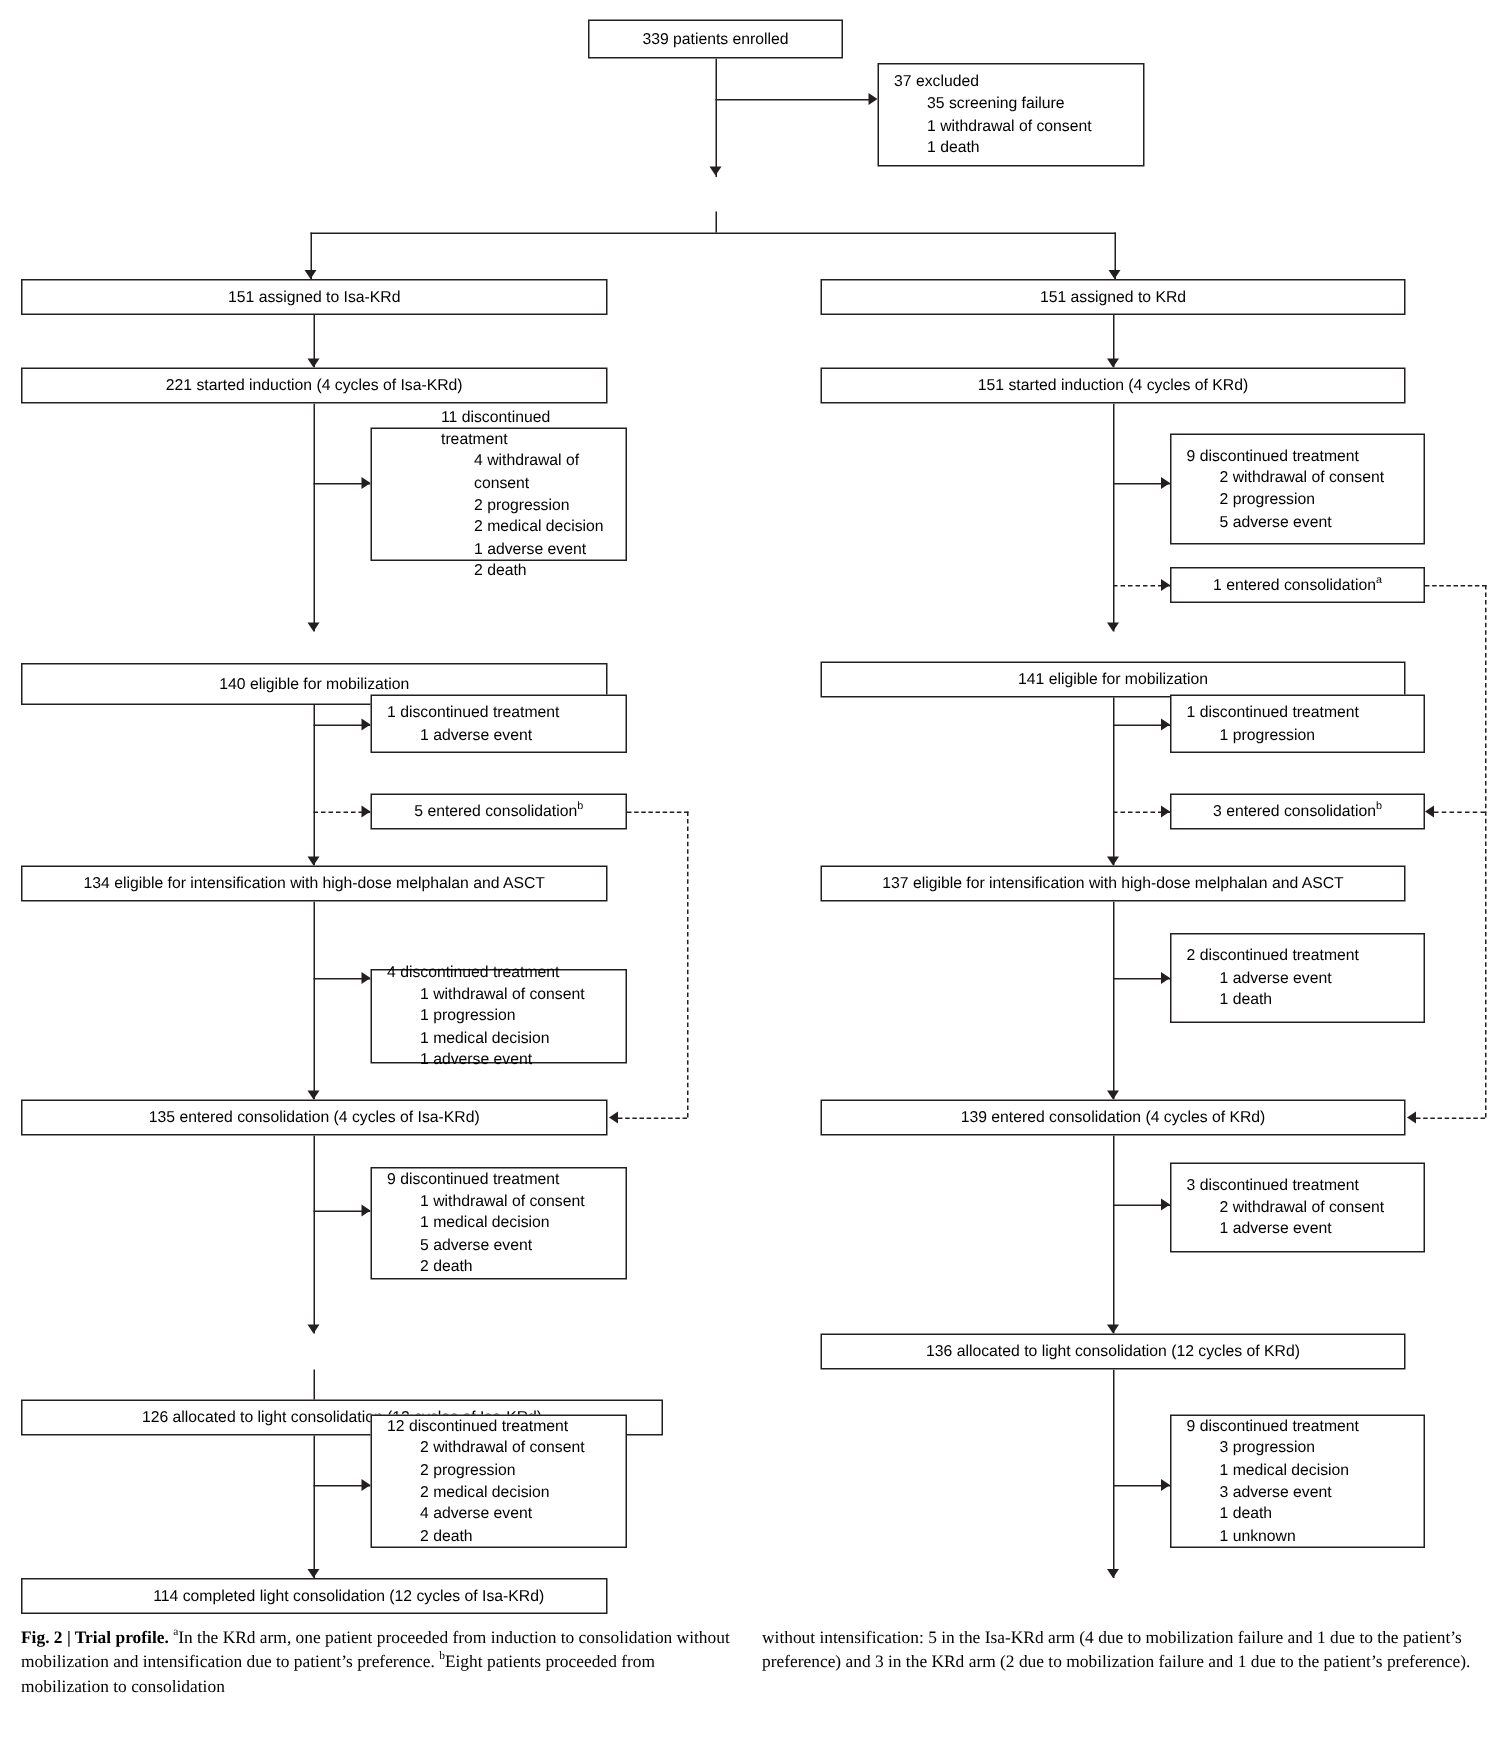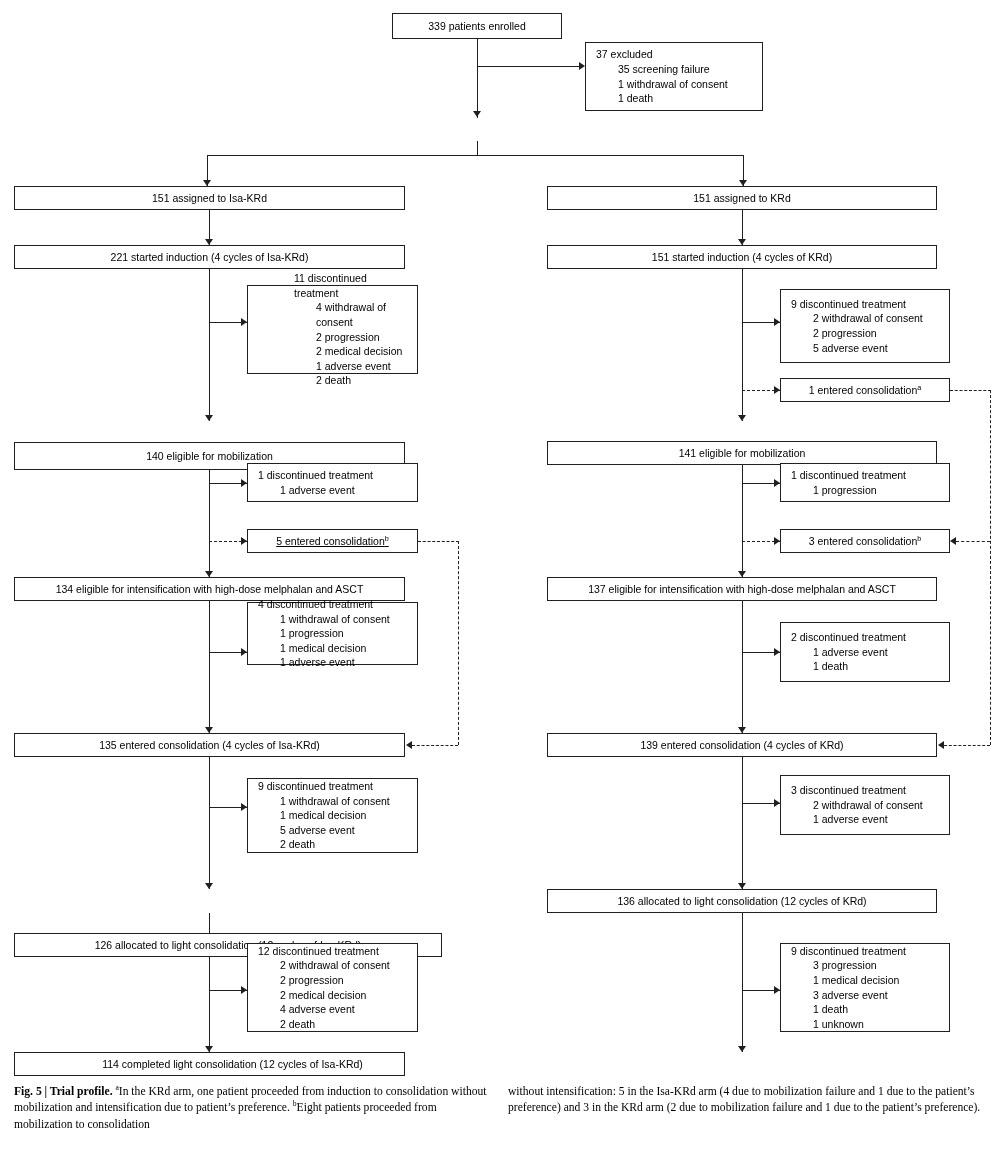--- a/index.html
+++ b/index.html
@@ -137,40 +137,40 @@
   <div class="box left" style="left:247px;top:463px;width:171px;height:39px;">
     <span class="inner">
       <span>1 discontinued treatment</span>
       <span class="sub">1 adverse event</span>
     </span>
   </div>
 
   <div class="hdash" style="left:209px;top:541px;width:38px;"></div>
   <div class="arrowright" style="left:241px;top:537px;"></div>
 
-  <div class="box center" style="left:247px;top:529px;width:171px;height:24px;text-decoration:underline;">
+  <div class="box center" style="left:247px;top:529px;width:171px;height:24px;">
     <span class="inner"><span>5 entered consolidation</span><span class="sup">b</span></span>
   </div>
 
   <div class="hdash" style="left:418px;top:541px;width:41px;"></div>
   <div class="vdash" style="left:458px;top:541px;height:204px;"></div>
   <div class="hdash" style="left:412px;top:745px;width:46px;"></div>
   <div class="arrowleft" style="left:406px;top:741px;"></div>
 
   <div class="box center" style="left:14px;top:577px;width:391px;height:24px;">
     <span class="inner">134 eligible for intensification with high-dose melphalan and ASCT</span>
   </div>
 
   <div class="vline" style="left:209px;top:601px;height:132px;"></div>
   <div class="arrowdown" style="left:205px;top:727px;"></div>
 
   <div class="hline" style="left:209px;top:652px;width:38px;"></div>
   <div class="arrowright" style="left:241px;top:648px;"></div>
 
-  <div class="box left" style="left:247px;top:602px;width:171px;height:63px;">
+  <div class="box left" style="left:247px;top:646px;width:171px;height:63px;">
     <span class="inner">
       <span>4 discontinued treatment</span>
       <span class="sub">1 withdrawal of consent</span>
       <span class="sub">1 progression</span>
       <span class="sub">1 medical decision</span>
       <span class="sub">1 adverse event</span>
     </span>
   </div>
 
   <div class="box center" style="left:14px;top:733px;width:391px;height:24px;">
@@ -333,17 +333,17 @@
       <span>9 discontinued treatment</span>
       <span class="sub">3 progression</span>
       <span class="sub">1 medical decision</span>
       <span class="sub">3 adverse event</span>
       <span class="sub">1 death</span>
       <span class="sub">1 unknown</span>
     </span>
   </div>
 
 
-  <div class="caption" id="cap-left"><b>Fig. 5</b><b> | </b><b>Trial profile.</b> <span class="sup">a</span><span>In the KRd arm, one patient proceeded from induction to consolidation without mobilization and intensification due to patient’s preference. </span><span class="sup">b</span><span>Eight patients proceeded from mobilization to consolidation</span></div>
+  <div class="caption" id="cap-left"><b>Fig. 2</b><b> | </b><b>Trial profile.</b> <span class="sup">a</span><span>In the KRd arm, one patient proceeded from induction to consolidation without mobilization and intensification due to patient’s preference. </span><span class="sup">b</span><span>Eight patients proceeded from mobilization to consolidation</span></div>
 
   <div class="caption" id="cap-right"><span>without intensification: 5 in the Isa-KRd arm (4 due to mobilization failure and 1 due to the patient’s preference) and 3 in the KRd arm (2 due to mobilization failure and 1 due to the patient’s preference).</span></div>
 
 </div>
 
 </body></html>

